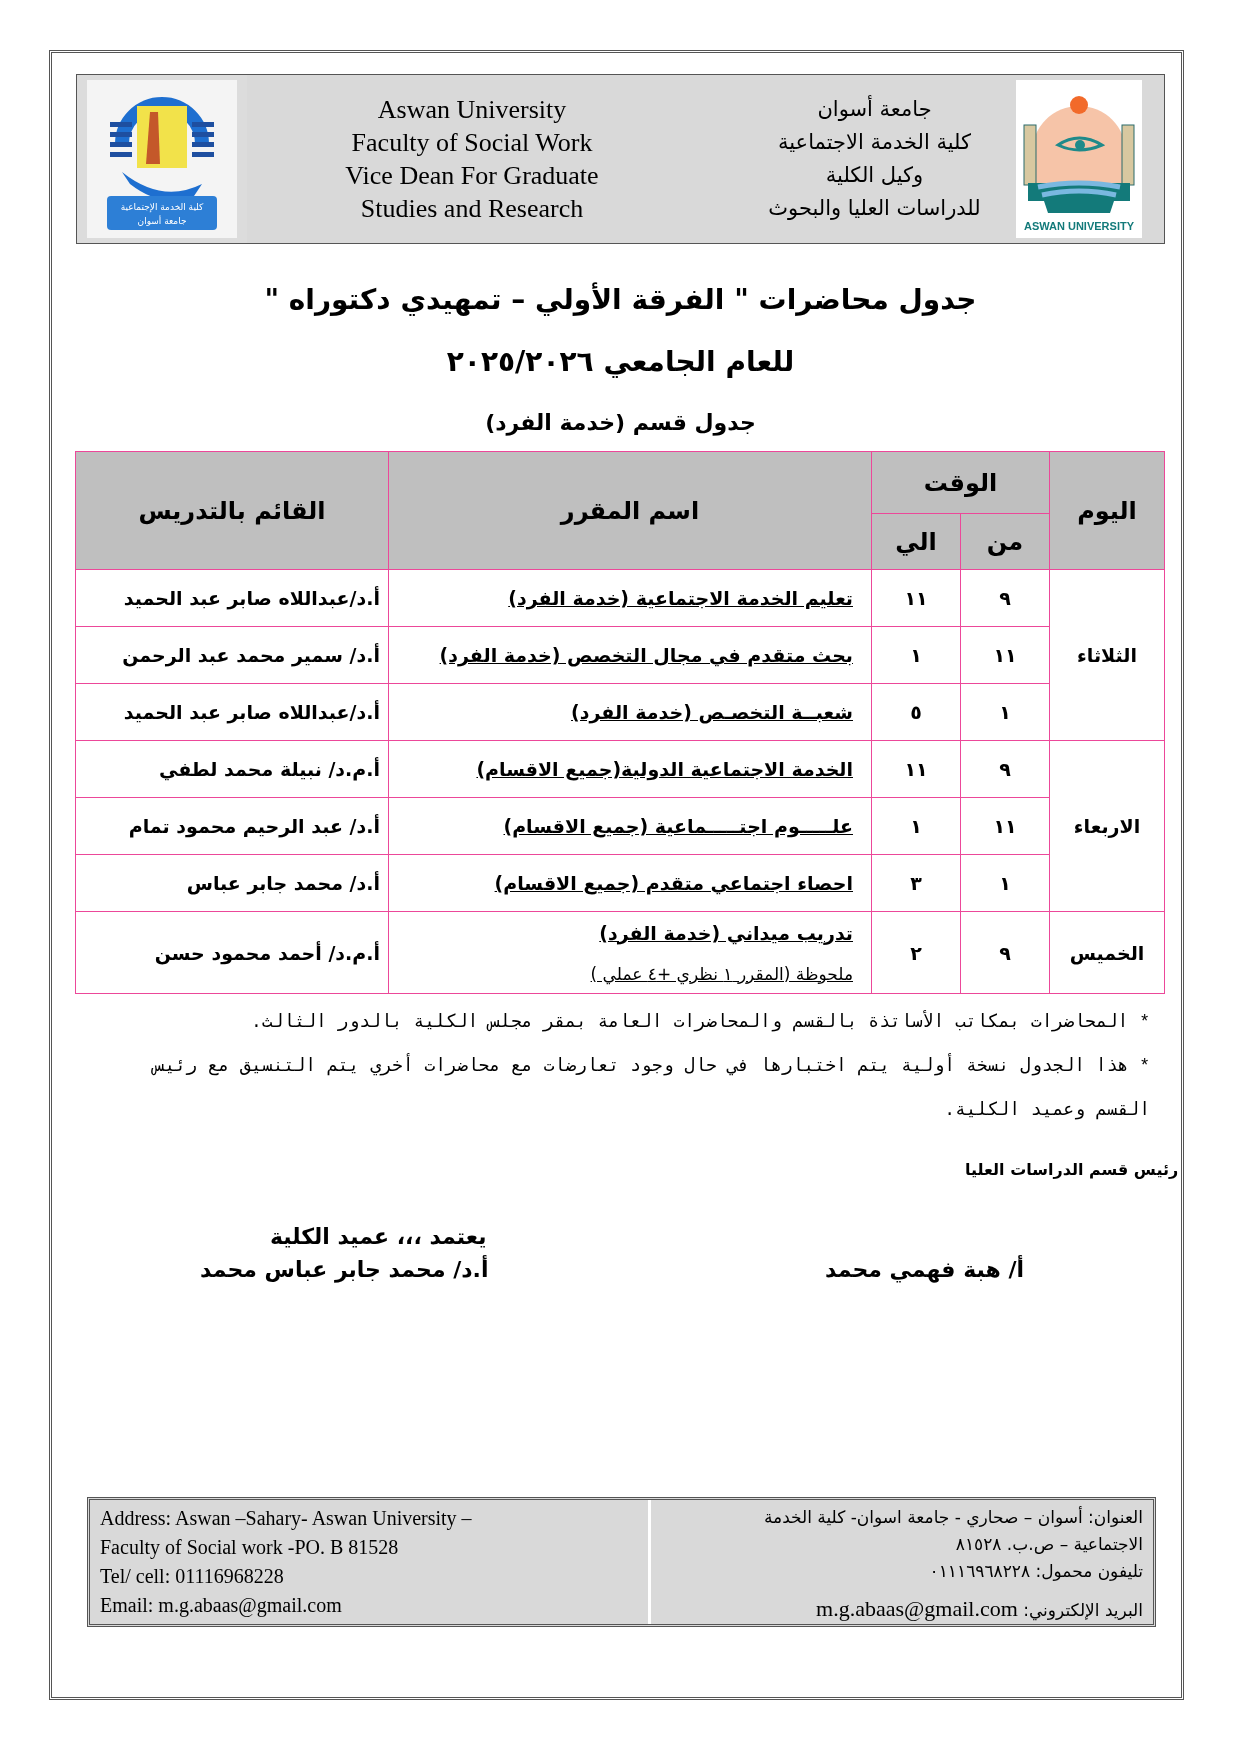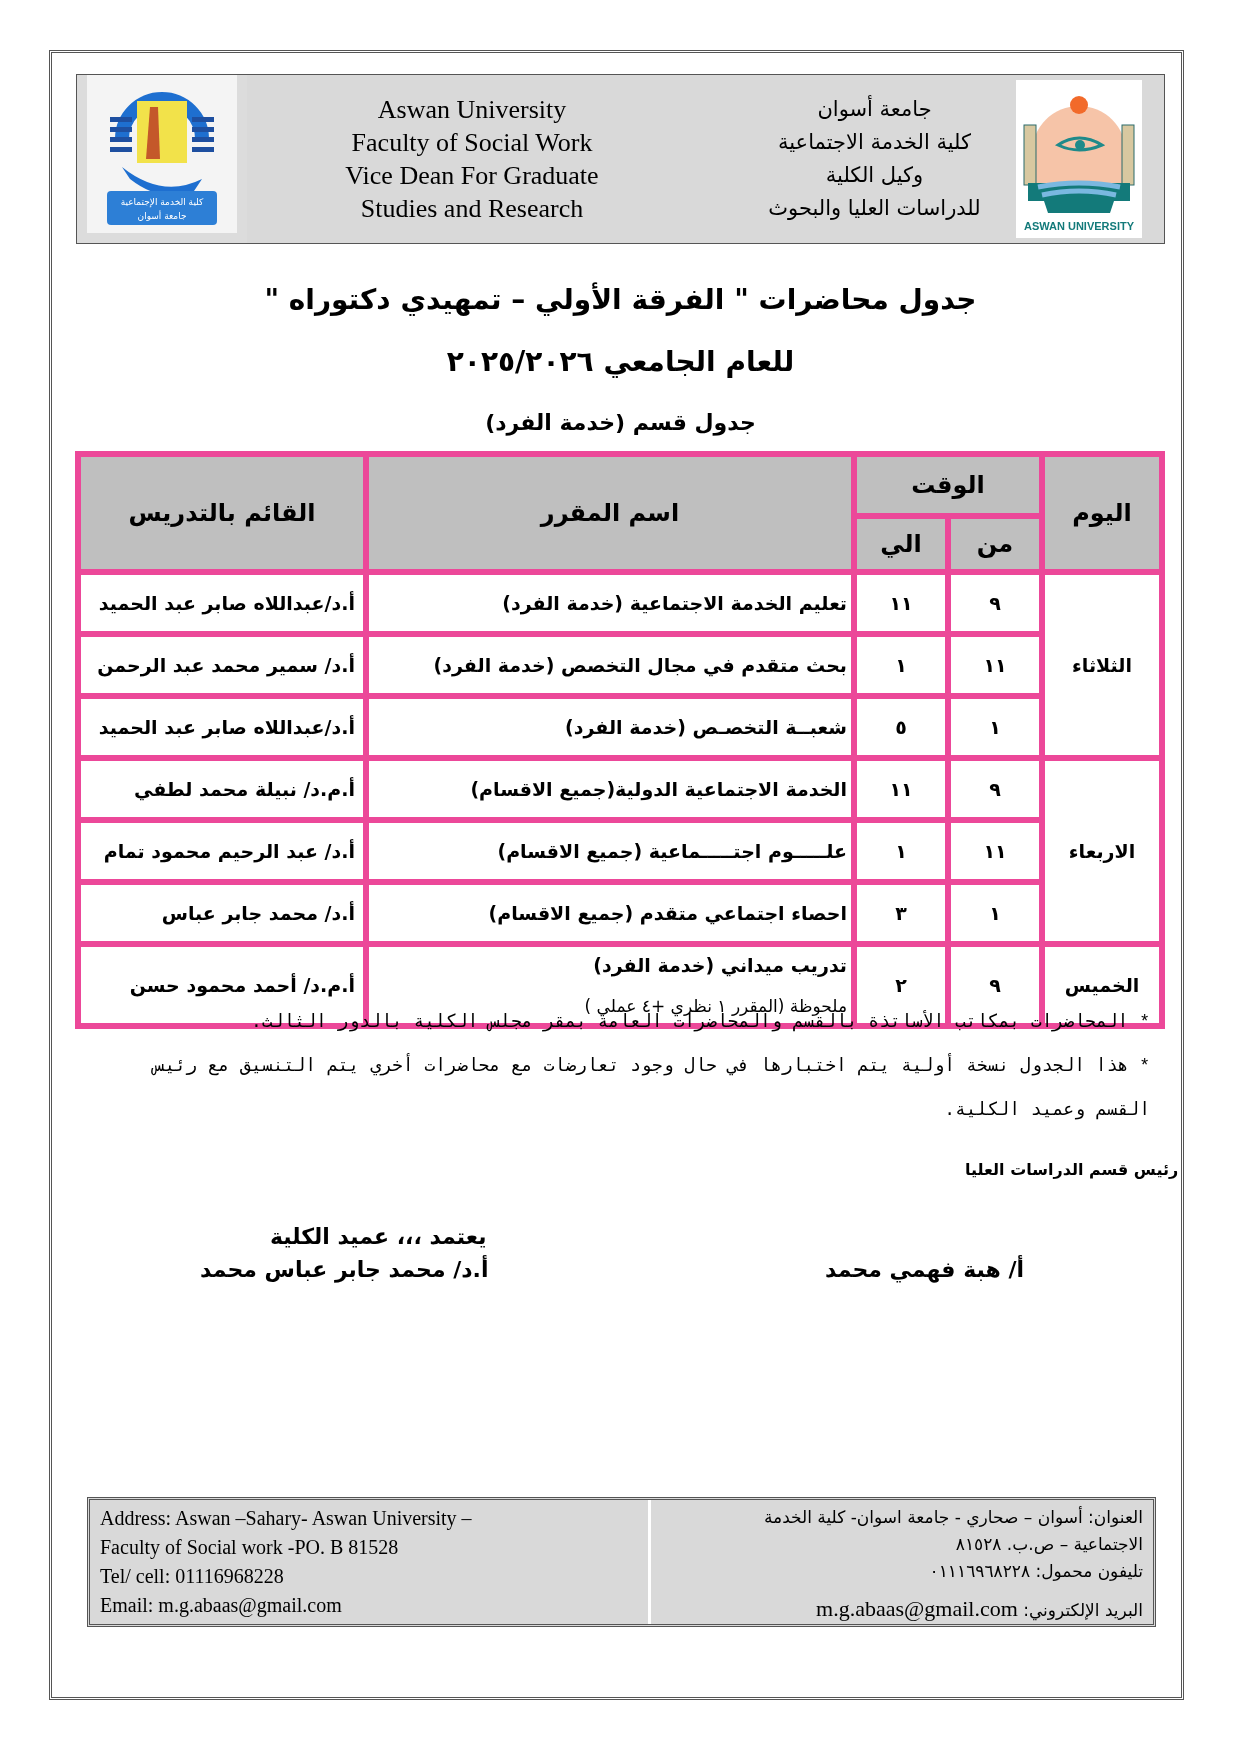--- a/index.html
+++ b/index.html
@@ -1,45 +1,45 @@
 <!DOCTYPE html>
 <html><head>
 <meta charset="utf-8">
 <style>
   html, body { margin: 0; padding: 0; background: #ffffff; }
   body { width: 1241px; height: 1755px; position: relative; overflow: hidden; font-family: "Liberation Sans", sans-serif; color: #000; }
   .page-border { position: absolute; left: 49px; top: 50px; width: 1135px; height: 1650px; border: 3px double #555; box-sizing: border-box; }
 
   
   .header { position: absolute; left: 76px; top: 74px; width: 1089px; height: 170px; border: 1px solid #555; background: #d9d9d9; box-sizing: border-box; display: flex; }
-  .logo-cell { width: 170px; height: 100%; display: flex; justify-content: center; background: #dcdcdc; }
+  .logo-cell { width: 170px; height: 100%; display: flex; align-items: center; justify-content: center; background: #dcdcdc; }
   .logo-box { width: 150px; height: 158px; background: #f4f4f4; display: flex; align-items: center; justify-content: center; }
   .hdr-en { position: absolute; left: 195px; top: 0; width: 400px; height: 100%; display: flex; flex-direction: column; justify-content: center; align-items: center; font-family: "Liberation Serif", serif; font-size: 26px; line-height: 33px; }
   .hdr-ar { position: absolute; left: 600px; top: 0; width: 395px; height: 100%; display: flex; flex-direction: column; justify-content: center; align-items: center; font-family: "DejaVu Sans", sans-serif; font-size: 21px; line-height: 33px; direction: rtl; }
   .hdr-right-logo { position: absolute; right: 0; top: 0; width: 170px; height: 100%; display: flex; align-items: center; justify-content: center; }
 
   
   .title { position: absolute; left: 0; width: 100%; text-align: center; direction: rtl; font-weight: bold; font-family: "DejaVu Sans", sans-serif; }
   .title1 { top: 283px; font-size: 28px; }
   .title2 { top: 345px; font-size: 28px; }
   .title3 { top: 410px; font-size: 22px; }
 
   
   table.sched { position: absolute; left: 75px; top: 451px; width: 1090px; border-collapse: collapse; direction: rtl; font-family: "DejaVu Sans", sans-serif; }
-  table.sched th, table.sched td { border: 6px solid #ec4899; }
+  table.sched th, table.sched td { border: 1px solid #ec4899; }
   table.sched thead th { background: #bfbfbf; font-size: 24px; font-weight: bold; }
   table.sched tbody td { font-size: 19px; font-weight: bold; height: 54px; }
   .col-day { width: 112px; }
   .col-from { width: 86px; }
   .col-to { width: 86px; }
   .col-course { width: 480px; }
   .col-teacher { width: auto; }
   td.day { text-align: center; font-size: 20px; }
   td.num { text-align: center; }
-  td.course { padding-right: 4px; }
+  td.course { padding-right: 18px; text-decoration: underline; }
   td.teacher { text-align: right; padding-right: 8px; }
   .note-line { display: block; font-weight: normal; font-size: 17px; margin-top: 20px; }
 
   
   .notes { position: absolute; left: 110px; top: 1000px; width: 1040px; direction: rtl; font-family: Liberation Mono, monospace; font-size: 18px; line-height: 44px; }
 
   
   .sig { position: absolute; direction: rtl; font-family: "DejaVu Sans", sans-serif; font-weight: bold; }
   .sig-head-left { left: 230px; top: 1224px; font-size: 22px; margin-left: 40px; }
   .sig-head-right { left: 965px; top: 1160px; font-size: 16px; }

